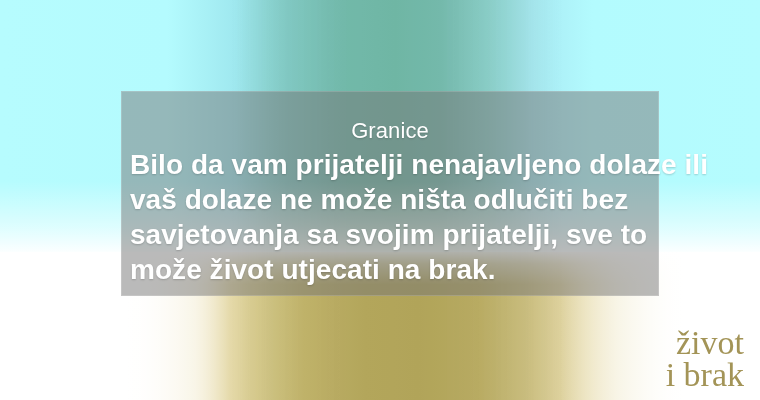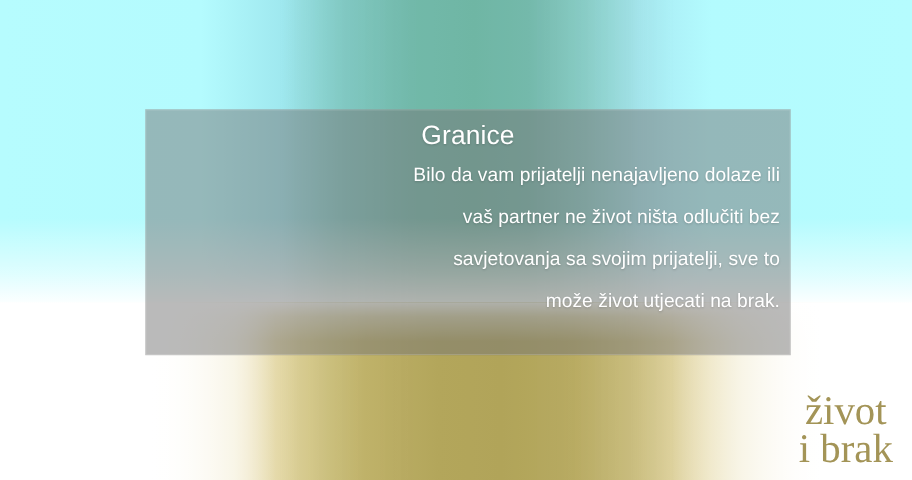--- a/index.html
+++ b/index.html
@@ -122,51 +122,51 @@
     top: 91px;
     width: 538px;
     height: 205px;
     background: rgba(118,118,118,0.50);
     box-shadow: 0 0 0 1px rgba(255,255,255,0.16) inset;
     box-sizing: border-box;
     display: flex;
     flex-direction: column;
     align-items: center;
     justify-content: flex-start;
-    padding-top: 5px;
+    padding-top: 23px;
   }
 
   .caption-title {
     color: #ffffff;
     font-size: 22px;
     line-height: 33px;
     font-weight: 400;
     text-align: center;
     letter-spacing: .1px;
     text-shadow: 0 1px 2px rgba(0,0,0,0.18);
   }
 
   .caption-body {
     color: #ffffff;
-    font-size: 16px;
+    font-size: 28px;
     line-height: 35px;
-    font-weight: 400;
-    text-align: right;
+    font-weight: 700;
+    text-align: left;
     letter-spacing: .05px;
     text-shadow: 0 1px 2px rgba(0,0,0,0.18);
     width: 520px;
   }
   .caption-body .line { display: block; white-space: nowrap; }
 
   
   .brand-logo {
     position: absolute;
     right: 16px;
     bottom: 8px;
-    text-align: center;
+    text-align: right;
     font-family: "Liberation Serif", "DejaVu Serif", serif;
     color: #a39457;
     line-height: 0.96;
     user-select: none;
     margin-left: 16px;
   }
   .brand-line-1 {
     display: block;
     font-size: 34px;
     letter-spacing: 0px;
@@ -186,21 +186,21 @@
   <div class="bg-bottom"></div>
   <div class="bg-column"></div>
   <div class="bg-white-left"></div>
   <div class="bg-white-right"></div>
   <div class="bg-edge-fade"></div>
 
   <div class="caption-panel">
     <div class="caption-title">Granice</div>
     <div class="caption-body">
       <span class="line">Bilo da vam prijatelji nenajavljeno dolaze ili</span>
-      <span class="line">vaš partner ne život ništa odlučiti bez</span>
+      <span class="line">vaš dolaze ne može ništa odlučiti bez</span>
       <span class="line">savjetovanja sa svojim prijatelji, sve to</span>
       <span class="line">može život utjecati na brak.</span>
     </div>
   </div>
 
   <div class="brand-logo">
     <span class="brand-line-1">život</span>
     <span class="brand-line-2">i brak</span>
   </div>
 

